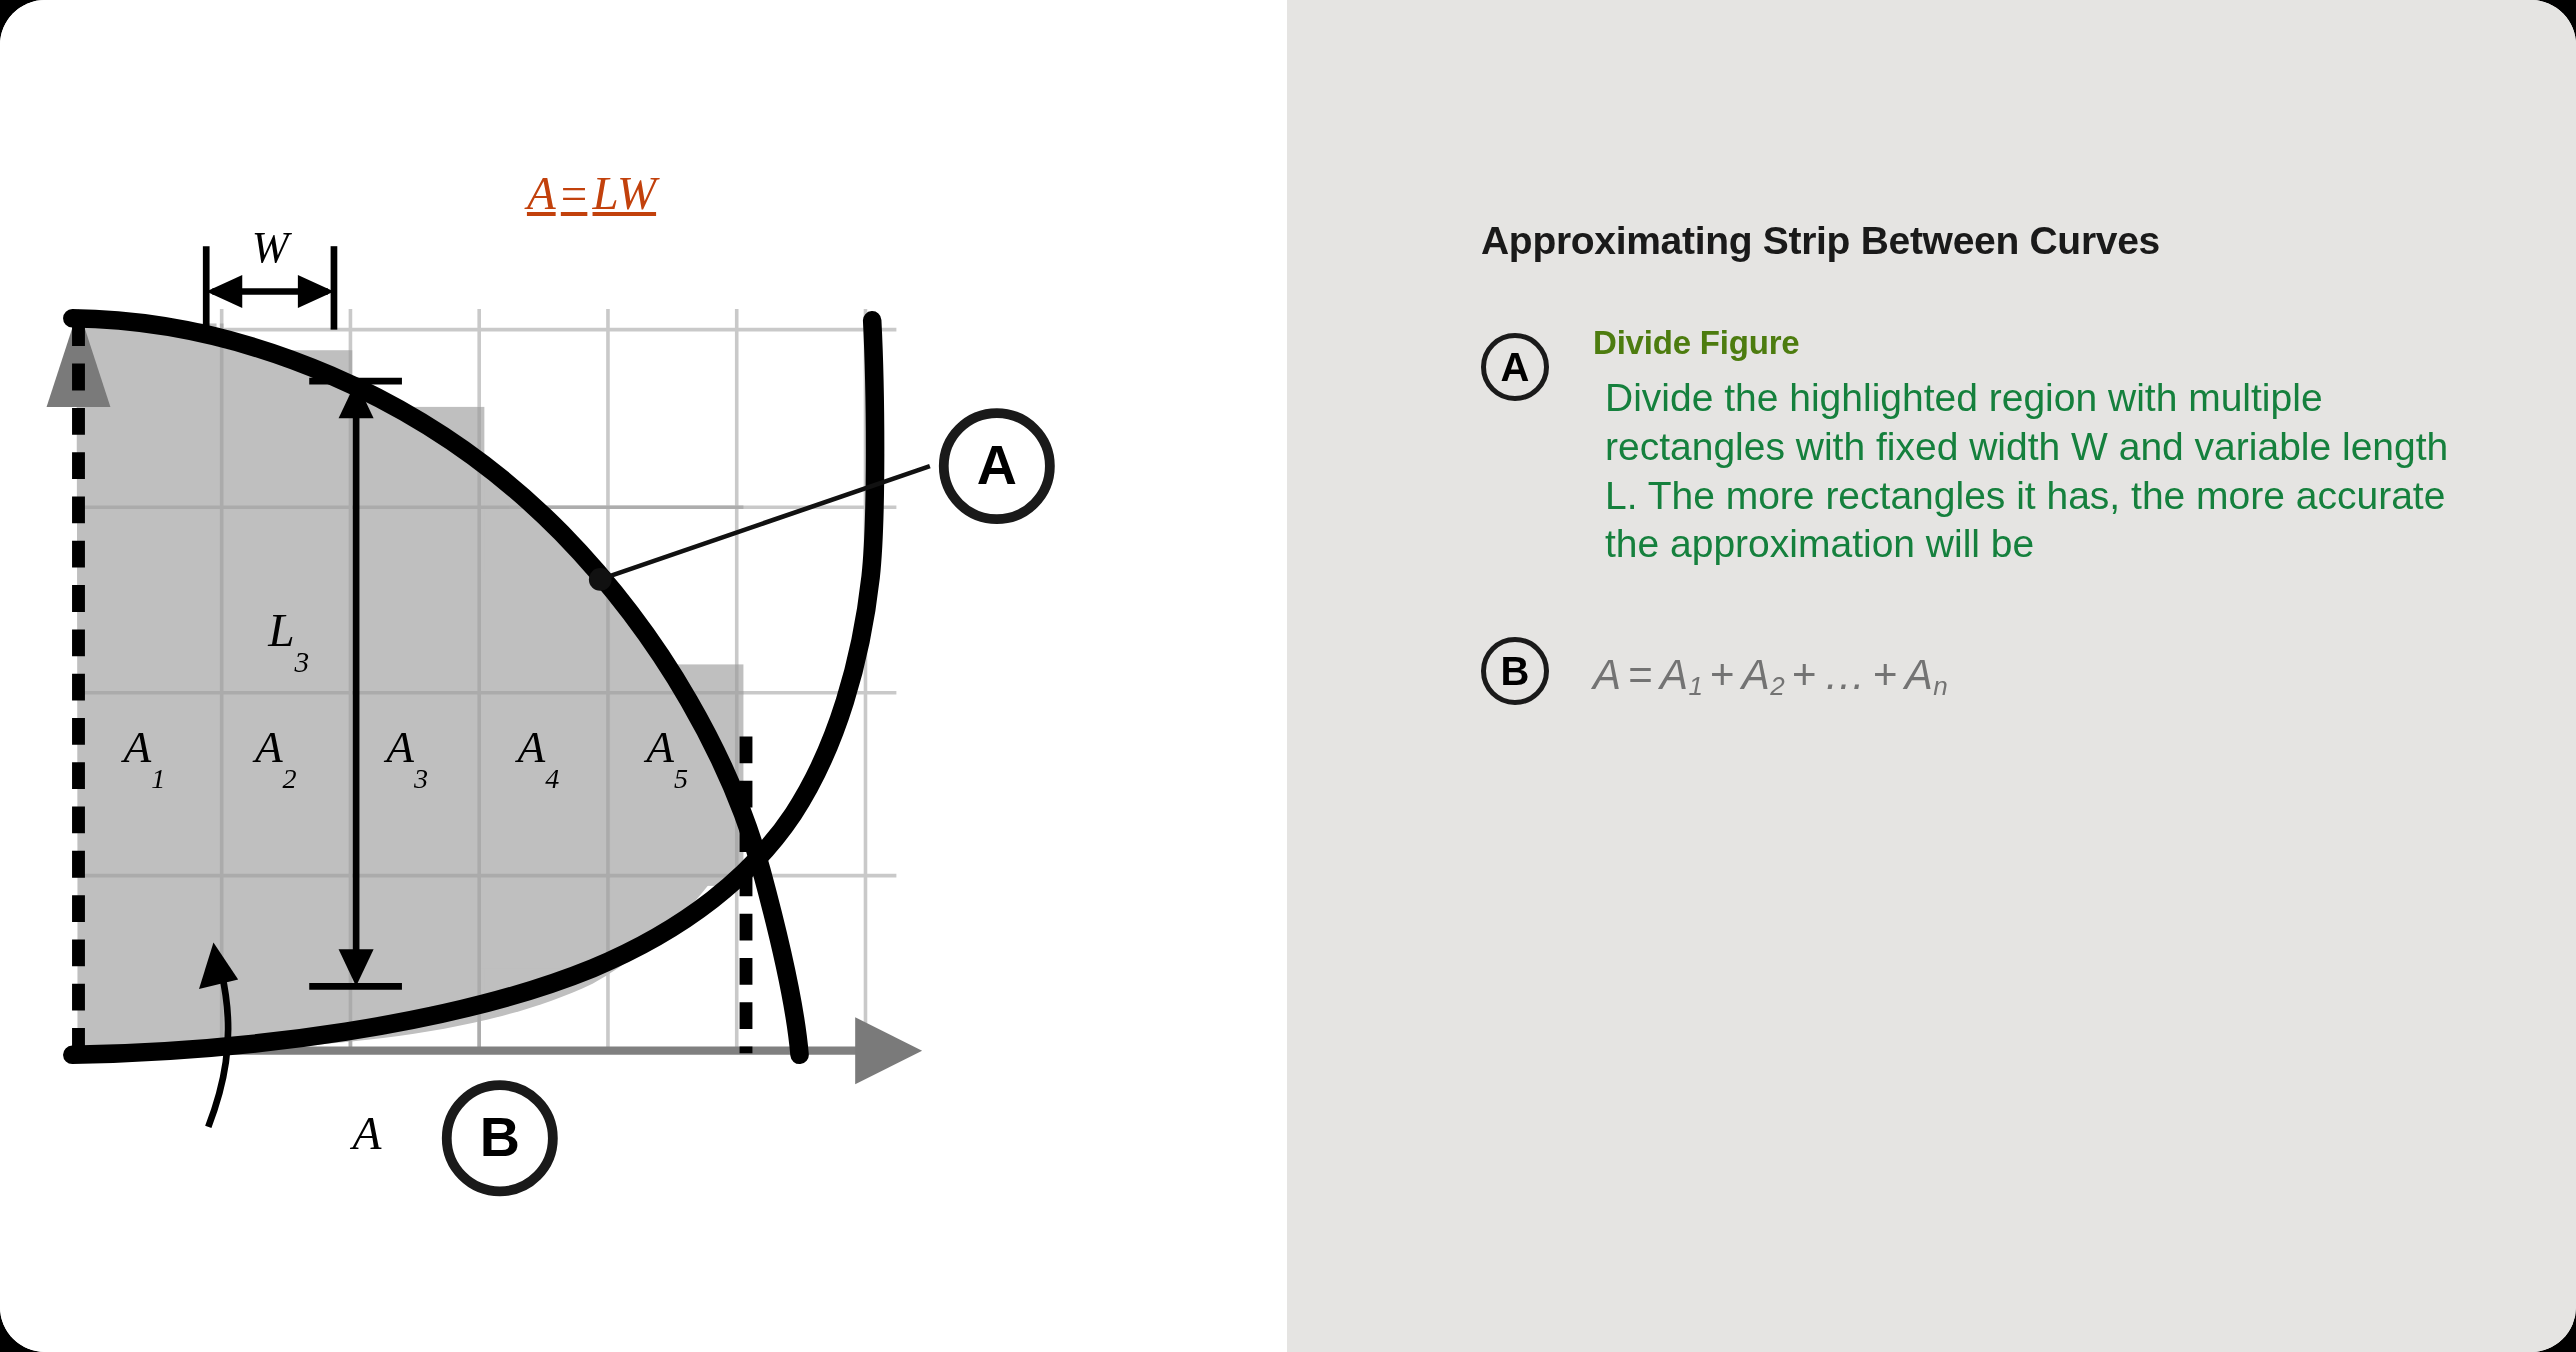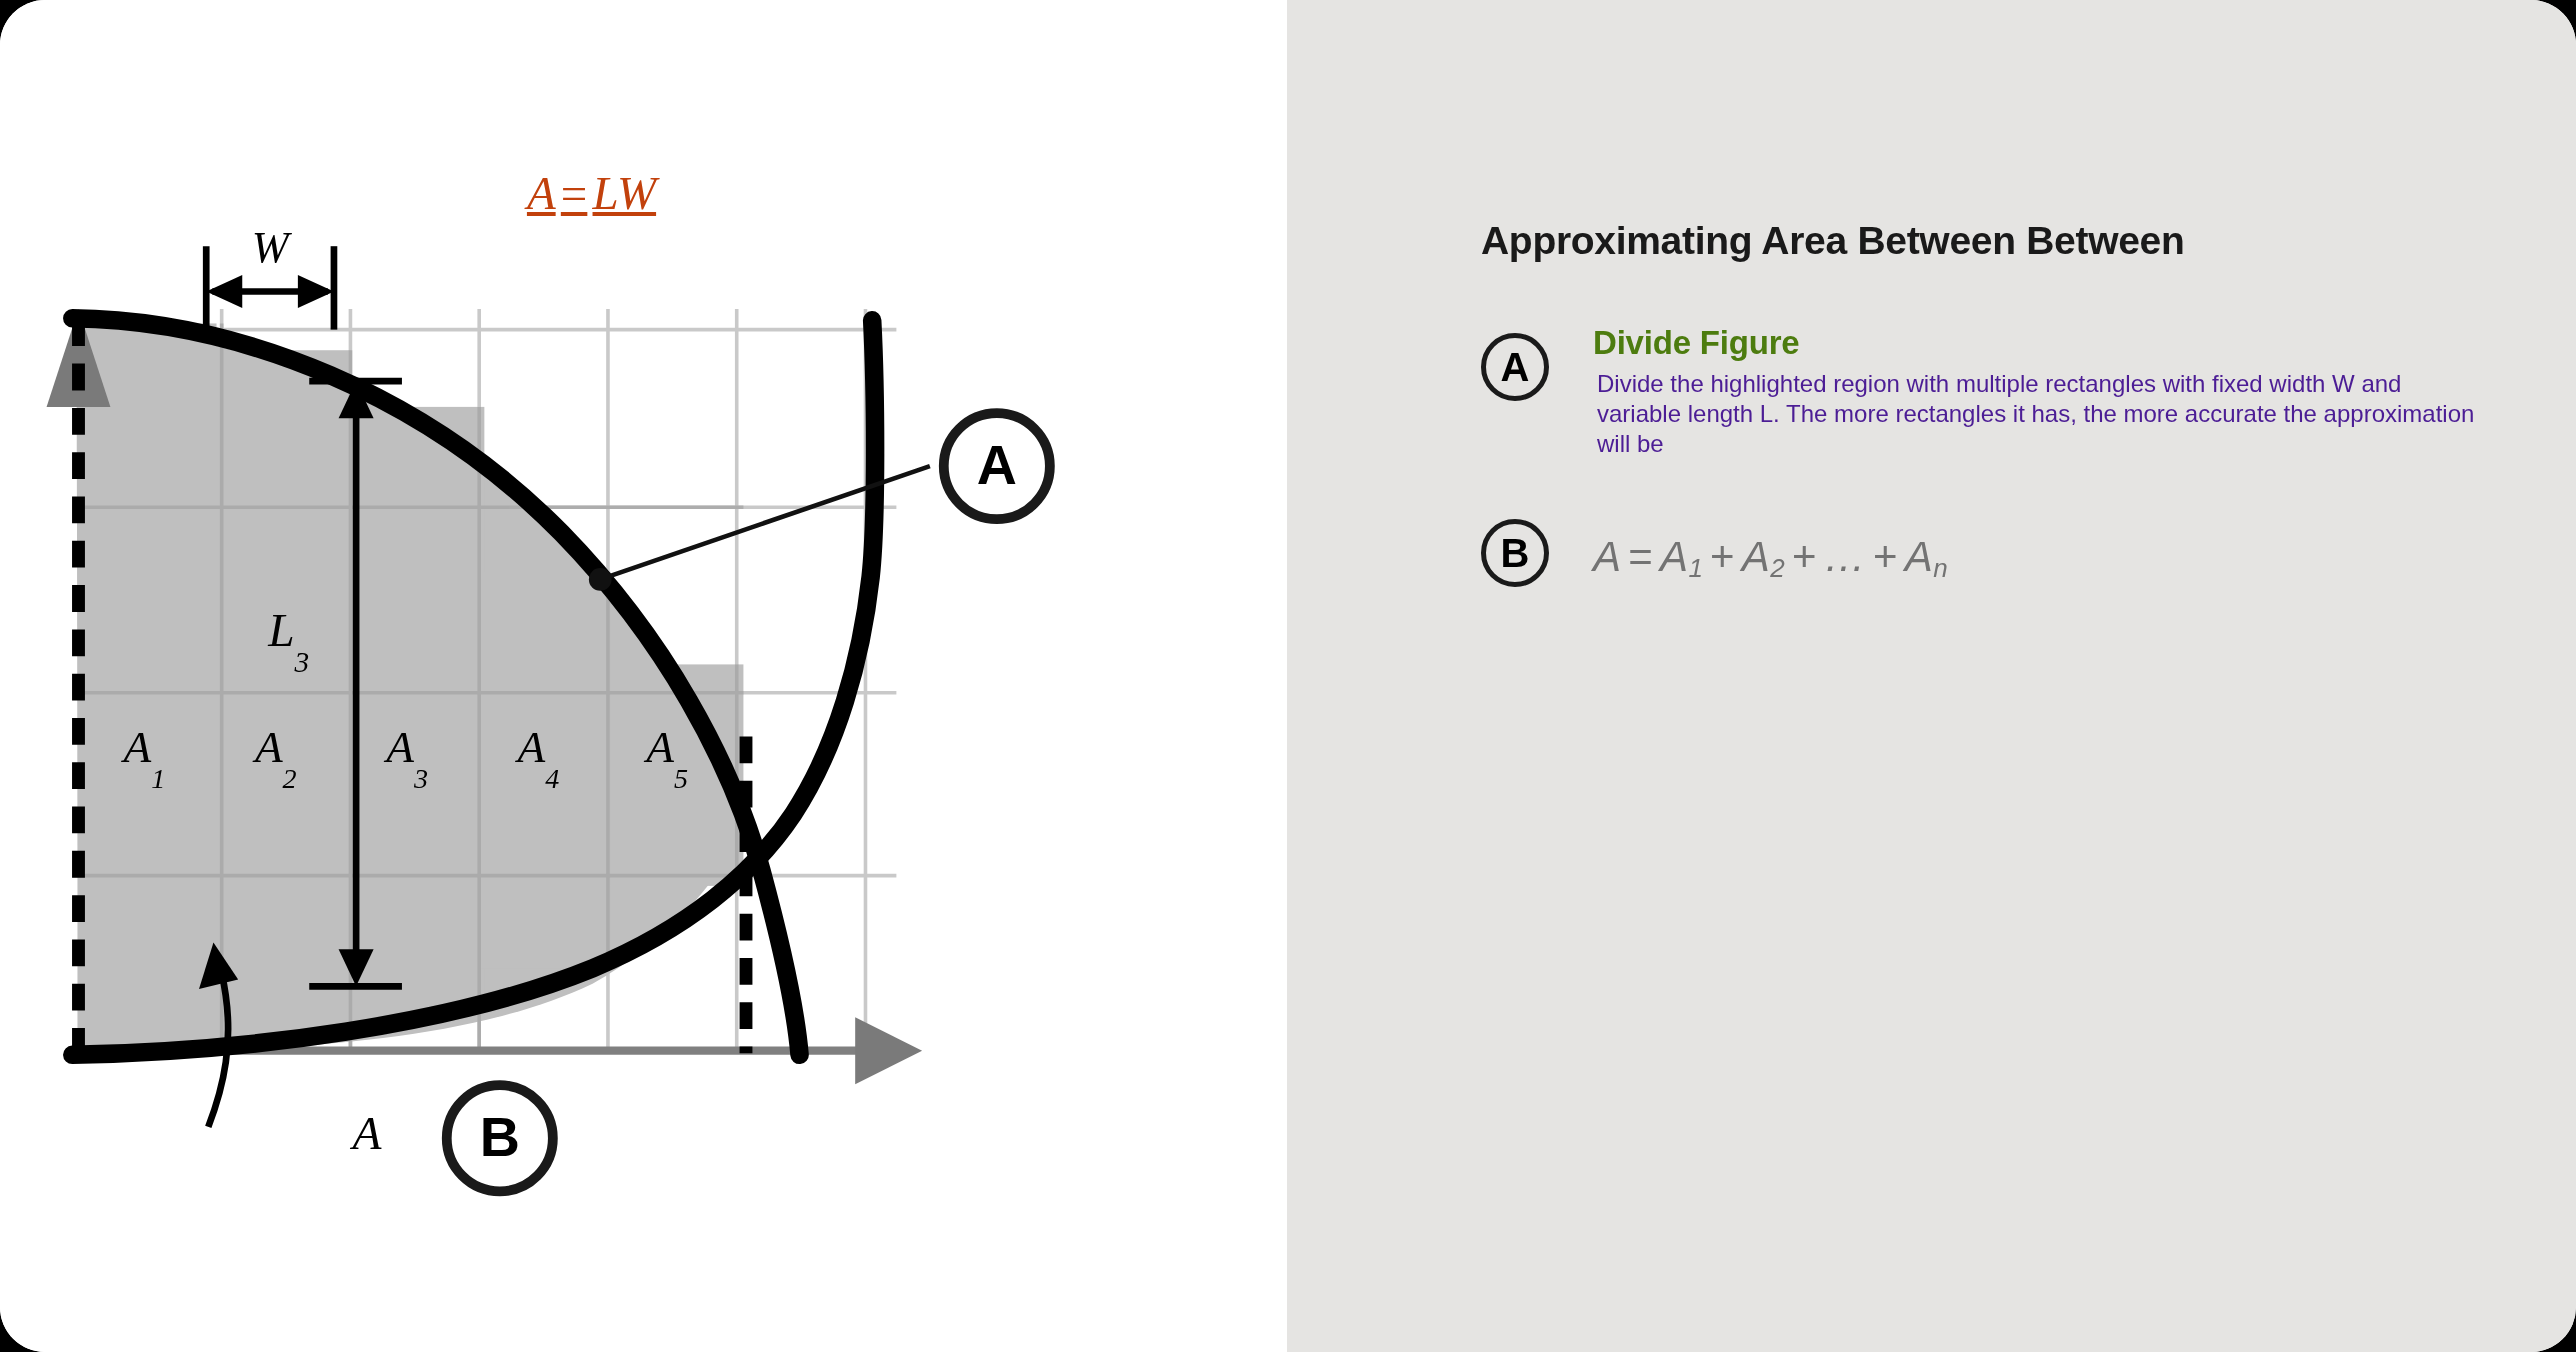--- a/index.html
+++ b/index.html
@@ -126,24 +126,24 @@
   .step-head {
     font-family: "Liberation Sans", sans-serif;
     font-weight: bold;
     font-size: 33px;
     color: #4d7c0f;
     margin: 0 0 7.2px 0;
     letter-spacing: -0.2px;
   }
   .step-text {
     font-family: "Liberation Sans", sans-serif;
-    font-size: 24px;
+    font-size: 39px;
     line-height: 1.25;
-    color: #4c1d95;
-    margin: 4px;
+    color: #15803d;
+    margin: 12px;
     max-width: 907px;
   }
   .step-eq {
     font-family: Liberation Sans, sans-serif;
     font-style: italic;
     font-size: 42px;
     color: #737373;
     margin-top: 23px;
     white-space: nowrap;
   }
@@ -283,21 +283,21 @@
         <circle cx="970" cy="2210" r="103" fill="none" stroke="#1A1A1A" stroke-width="19"></circle>
         <text x="970" y="2245" text-anchor="middle" font-family="Liberation Sans, sans-serif" font-weight="bold" font-size="108" fill="#000000" id="lbl-badgeB-fig">B</text>
       </g>
 
     </svg>
   </div>
 
   <div id="text-panel">
     <div id="text-inner">
 
-      <div class="panel-title">Approximating Area Between Between</div>
+      <div class="panel-title">Approximating Strip Between Curves</div>
 
       <div class="step">
         <div class="step-badge">A</div>
         <div class="step-body">
           <div class="step-head">Divide Figure</div>
           <div class="step-text">Divide the highlighted region with multiple rectangles with fixed width W and variable length L. The more rectangles it has, the more accurate the approximation will be</div>
         </div>
       </div>
 
       <div class="step">

